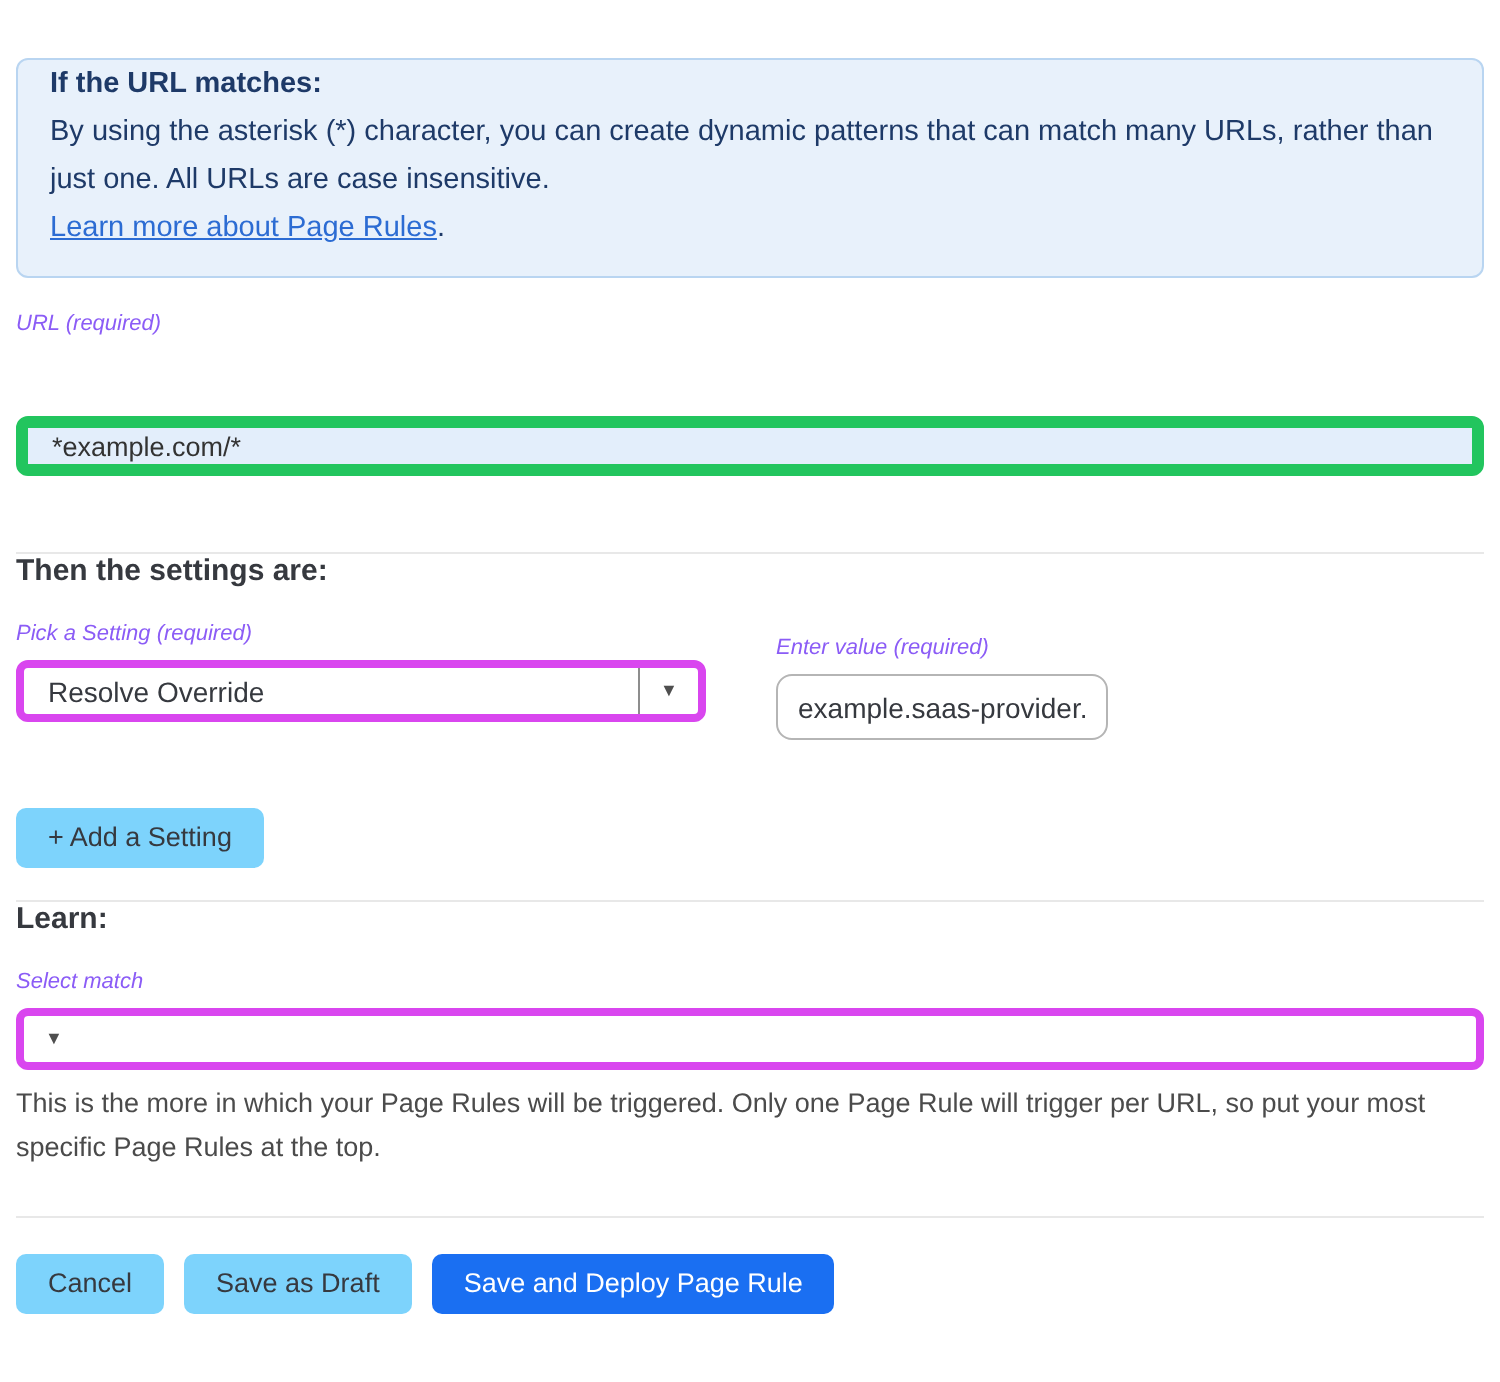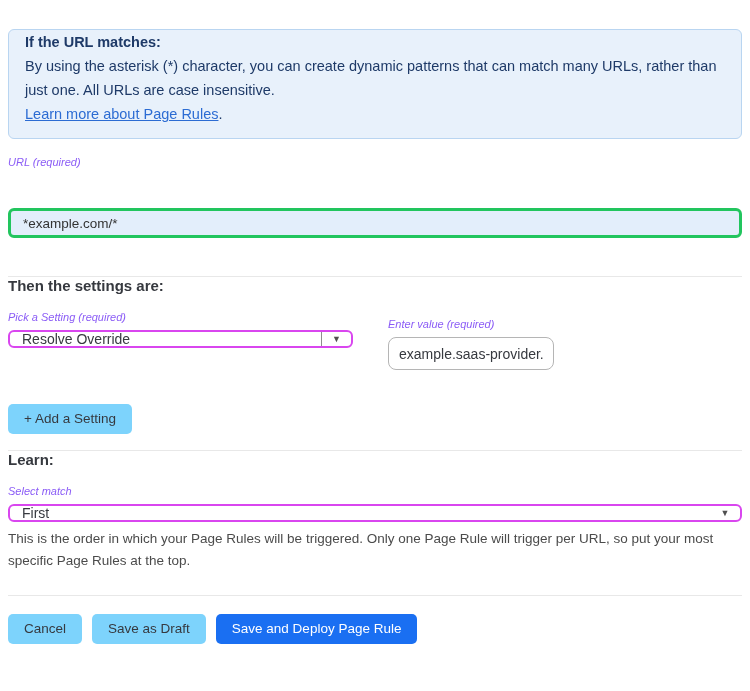--- a/index.html
+++ b/index.html
@@ -43,21 +43,21 @@
     margin-top: 17px;
     margin-bottom: 7px;
     font-style: italic;
   }
 
   .url-input {
     display: block;
     width: 100%;
     height: 30px;
     background: #e3eefb;
-    border: 3px solid #22c55e;
+    border: 6px solid #22c55e;
     border-radius: 6px;
     padding: 4px 12px;
     font-family: "Liberation Sans", sans-serif;
     font-size: 13.5px;
     color: #333333;
     outline: none;
     margin-top: 40px;
   }
 
   .divider {
@@ -75,23 +75,23 @@
     color: #36393f;
   }
 
   .settings-row { display: flex; align-items: flex-start; }
   .col-setting { width: 345px; }
   .col-value { margin-left: 35px; margin-top: 7px; }
 
   .select-box {
     display: flex;
     align-items: stretch;
-    height: 18px;
+    height: 31px;
     background: #ffffff;
-    border: 2px solid #d946ef;
+    border: 4px solid #d946ef;
     border-radius: 6px;
     cursor: pointer;
     overflow: hidden;
   }
   .select-box .select-value {
     flex: 1;
     display: flex;
     align-items: center;
     padding: 0 12px;
     font-size: 14px;
@@ -197,27 +197,26 @@
   </div>
 
   <button class="btn btn-gray add-setting-btn">+ Add a Setting</button>
 
   <hr class="divider divider-2">
 
   <div class="section-heading">Learn:</div>
 
   <div class="field-label">Select match</div>
   <div class="select-box no-seg order-select">
-    <span class="select-value">First</span>
     <span class="select-arrow-seg">
       <span class="arrow-glyph">▼</span>
     </span>
   </div>
 
-  <div class="order-help">This is the order in which your Page Rules will be triggered. Only one Page Rule will trigger per URL, so put your most specific Page Rules at the top.</div>
+  <div class="order-help">This is the more in which your Page Rules will be triggered. Only one Page Rule will trigger per URL, so put your most specific Page Rules at the top.</div>
 
   <hr class="divider divider-3">
 
   <div class="footer-actions">
     <button class="btn btn-gray">Cancel</button>
     <button class="btn btn-gray">Save as Draft</button>
     <button class="btn btn-blue">Save and Deploy Page Rule</button>
   </div>
 
 </div>

